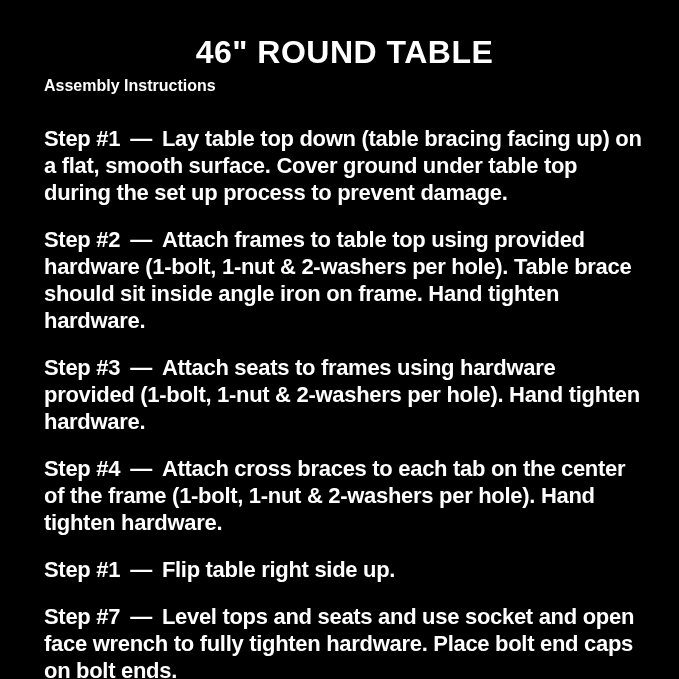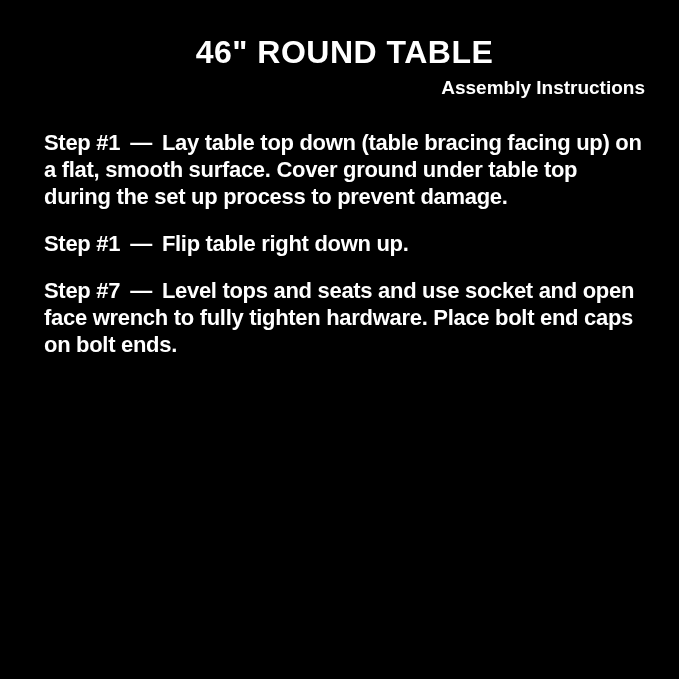--- a/index.html
+++ b/index.html
@@ -23,22 +23,22 @@
   }
   .title {
     margin: 0;
     text-align: center;
     font-size: 32px;
     letter-spacing: 0.5px;
     line-height: 1.15;
   }
   .subtitle {
     margin: 6px 0 0 0;
-    text-align: right;
-    font-size: 19px;
+    text-align: left;
+    font-size: 16px;
     line-height: 1.15;
   }
   .steps {
     margin-top: 30px;
     max-width: 601px;
   }
   .step {
     margin: 0 0 20px 0;
     font-size: 22px;
     line-height: 27px;
@@ -50,16 +50,19 @@
   }
 </style>
 </head>
 <body>
 
 <div class="page">
   <h1 class="title">46" ROUND TABLE</h1>
   <h2 class="subtitle">Assembly Instructions</h2>
   <div class="steps" id="steps">
       <p class="step"><span>Step #1</span><span class="step-dash">—</span><span>Lay table top down (table bracing facing up) on a flat, smooth surface. Cover ground under table top during the set up process to prevent damage.</span></p>
-      <p class="step"><span>Step #1</span><span class="step-dash">—</span><span>Flip table right down up.</span></p>
+      <p class="step"><span>Step #2</span><span class="step-dash">—</span><span>Attach frames to table top using provided hardware (1-bolt, 1-nut &amp; 2-washers per hole). Table brace should sit inside angle iron on frame. Hand tighten hardware.</span></p>
+      <p class="step"><span>Step #3</span><span class="step-dash">—</span><span>Attach seats to frames using hardware provided (1-bolt, 1-nut &amp; 2-washers per hole). Hand tighten hardware.</span></p>
+      <p class="step"><span>Step #4</span><span class="step-dash">—</span><span>Attach cross braces to each tab on the center of the frame (1-bolt, 1-nut &amp; 2-washers per hole). Hand tighten hardware.</span></p>
+      <p class="step"><span>Step #1</span><span class="step-dash">—</span><span>Flip table right side up.</span></p>
       <p class="step"><span>Step #7</span><span class="step-dash">—</span><span>Level tops and seats and use socket and open face wrench to fully tighten hardware. Place bolt end caps on bolt ends.</span></p>
     </div>
 </div>
 
 </body></html>

